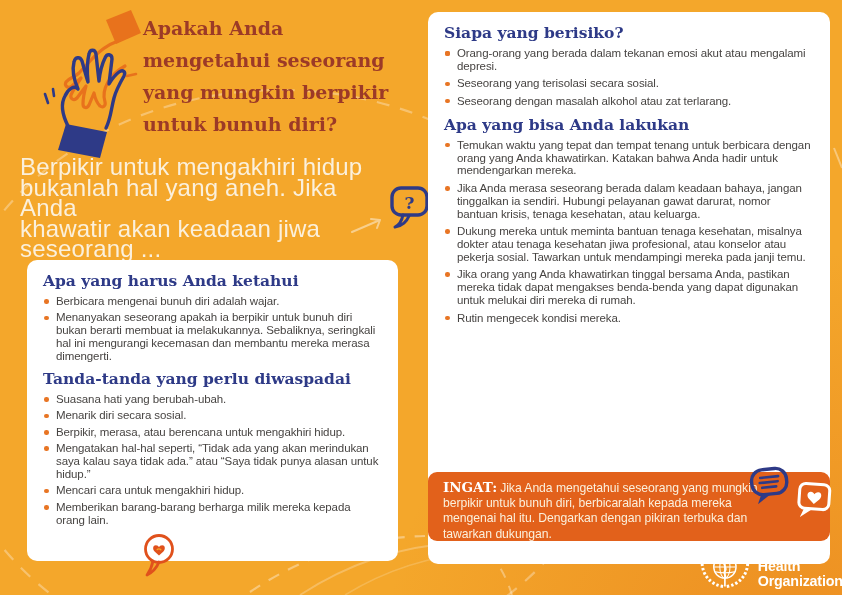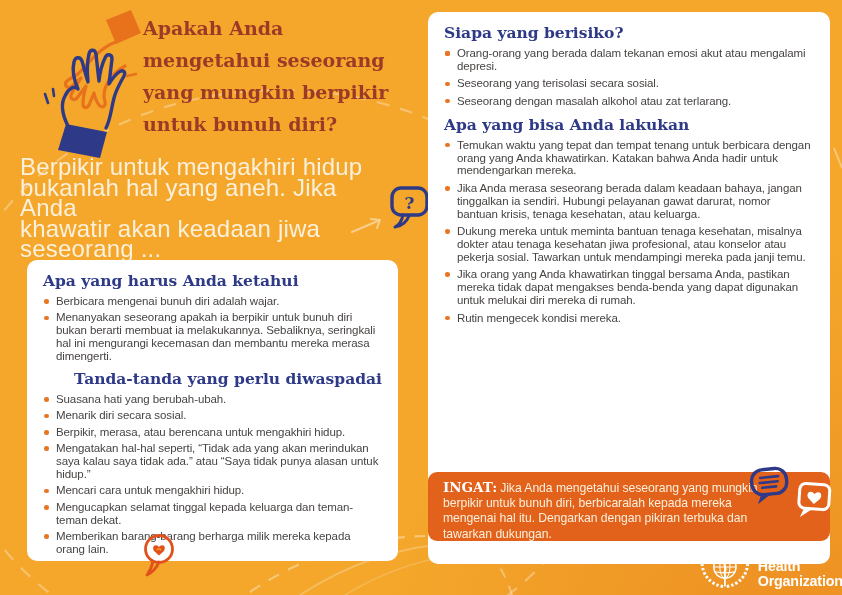--- a/index.html
+++ b/index.html
@@ -23,21 +23,21 @@
   .qbubble{position:absolute; left:388px; top:184px; width:44px; height:45px;}
 
   
   .card{position:absolute; background:#FFFFFF; border-radius:10px;
     box-sizing:border-box; overflow:hidden; padding:11px 16px 6px 16px;}
   .left-card{left:27px; top:228px; width:371px; height:301px;margin-top:32px;}
   .right-card{left:428px; top:12px; width:402px; height:552px;}
   .card h2{margin:0 0 5px 0; font-family:"DejaVu Serif", serif; font-weight:bold;
     font-size:15.5px; line-height:19px; color:#2E3A87;}
   .card h2.second{margin-top:7px;}
-  .left-card h2.second{margin-top:6px;text-align:right;}
+  .left-card h2.second{margin-top:6px;}
   .card ul{list-style:none; margin:0; padding:0;}
   .card li{position:relative; padding-left:13px; margin-bottom:4.5px;
     font-size:11.5px; line-height:12.9px; color:#474442; letter-spacing:-0.1px;}
   .left-card li{margin-bottom:3.5px;}
   .dot{position:absolute; left:1px; top:4.2px; width:4.5px; height:4.5px;
     border-radius:50%; background:#E87524;}
 
   
   .reminder{position:absolute; left:428px; top:472px; width:402px; height:69px;
     background:#E2611B; border-radius:9px; box-sizing:border-box;
@@ -103,21 +103,20 @@
       <li><span class="dot"></span><span>Berbicara mengenai bunuh diri adalah wajar.</span></li>
       <li><span class="dot"></span><span>Menanyakan seseorang apakah ia berpikir untuk bunuh diri bukan berarti membuat ia melakukannya. Sebaliknya, seringkali hal ini mengurangi kecemasan dan membantu mereka merasa dimengerti.</span></li>
     </ul>
     <h2 class="second">Tanda-tanda yang perlu diwaspadai</h2>
     <ul>
       <li><span class="dot"></span><span>Suasana hati yang berubah-ubah.</span></li>
       <li><span class="dot"></span><span>Menarik diri secara sosial.</span></li>
       <li><span class="dot"></span><span>Berpikir, merasa, atau berencana untuk mengakhiri hidup.</span></li>
       <li><span class="dot"></span><span>Mengatakan hal-hal seperti, “Tidak ada yang akan merindukan saya kalau saya tidak ada.” atau “Saya tidak punya alasan untuk hidup.”</span></li>
       <li><span class="dot"></span><span>Mencari cara untuk mengakhiri hidup.</span></li>
-      <li><span class="dot"></span><span>Mengucapkan selamat tinggal kepada keluarga dan teman-teman dekat.</span></li>
       <li><span class="dot"></span><span>Memberikan barang-barang berharga milik mereka kepada orang lain.</span></li>
     </ul>
   </section>
 
   <section class="card right-card">
     <h2>Siapa yang berisiko?</h2>
     <ul>
       <li><span class="dot"></span></li>
       <li><span class="dot"></span><span>Orang-orang yang berada dalam tekanan emosi akut atau mengalami depresi.</span></li>
       <li><span class="dot"></span><span>Seseorang yang terisolasi secara sosial.</span></li>

